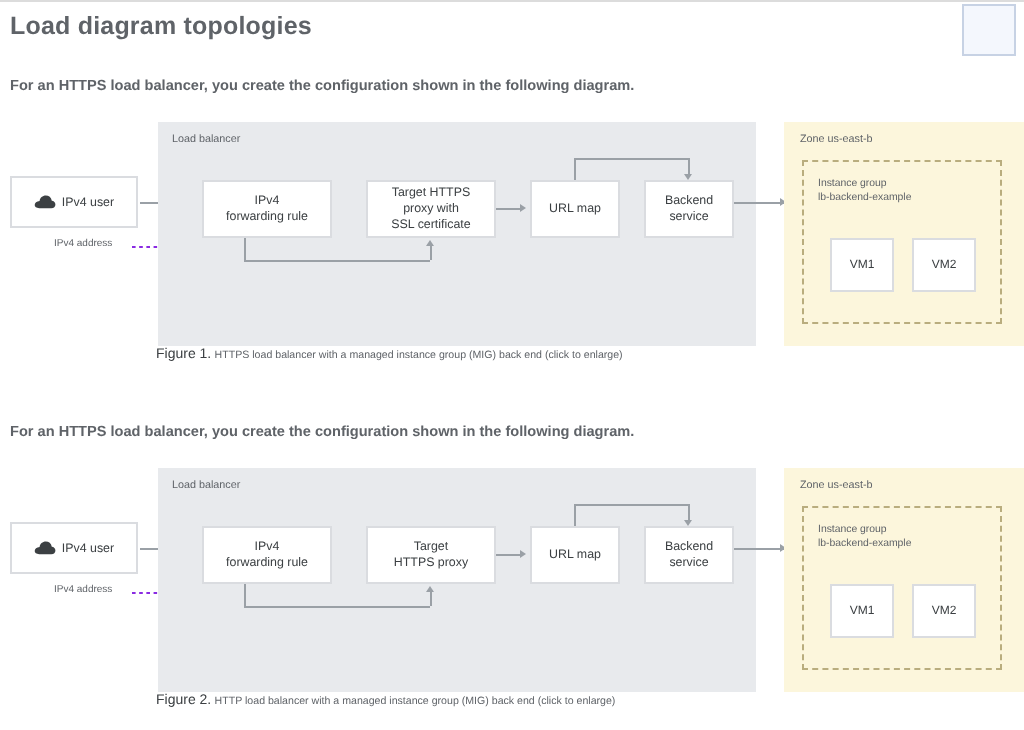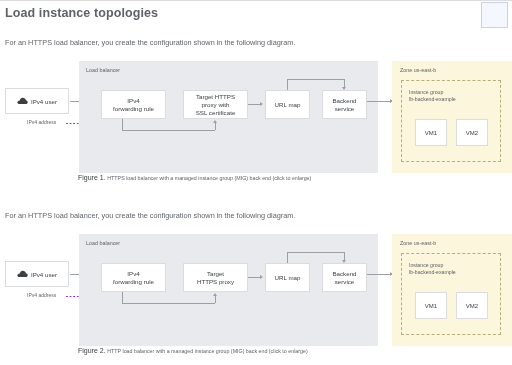--- a/index.html
+++ b/index.html
@@ -40,20 +40,21 @@
     background: #f4f7fd;
   }
 
   
   .intro {
     position: absolute;
     left: 5px;
     font-size: 7.3px;
     color: #5f6368;
     white-space: nowrap;
+    font-weight: bold;
   }
   .caption {
     position: absolute;
     font-size: 6px;
     color: #5f6368;
     white-space: nowrap;
   }
   .caption .fig-label {
     font-size: 7px;
     color: #3c4043;
@@ -205,21 +206,21 @@
     border-right: 2.2px solid transparent;
   }
 </style>
 </head>
 <body>
 
 <div class="page">
 
   <div class="top-rule"></div>
 
-  <h1 class="page-title">Load instance topologies</h1>
+  <h1 class="page-title">Load diagram topologies</h1>
 
   <div class="corner-box"></div>
 
   <div class="intro" style="top:38px">For an HTTPS load balancer, you create the configuration shown in the following diagram.</div>
 
   <div class="diagram" style="top:58px">
 
     <div class="user-box">
       <svg class="cloud-icon" viewBox="0 0 22 14">
         <path d="M5.2 13.2h12.1c2.6 0 4.1-1.7 4.1-3.8 0-2-1.5-3.6-3.6-3.7C17.3 2.5 14.8.6 11.8.6 8.5.6 6 2.9 5.6 6 2.6 6.2.7 8 .7 10.1c0 1.8 1.6 3.1 4.5 3.1z" fill="#3c4043"></path>

